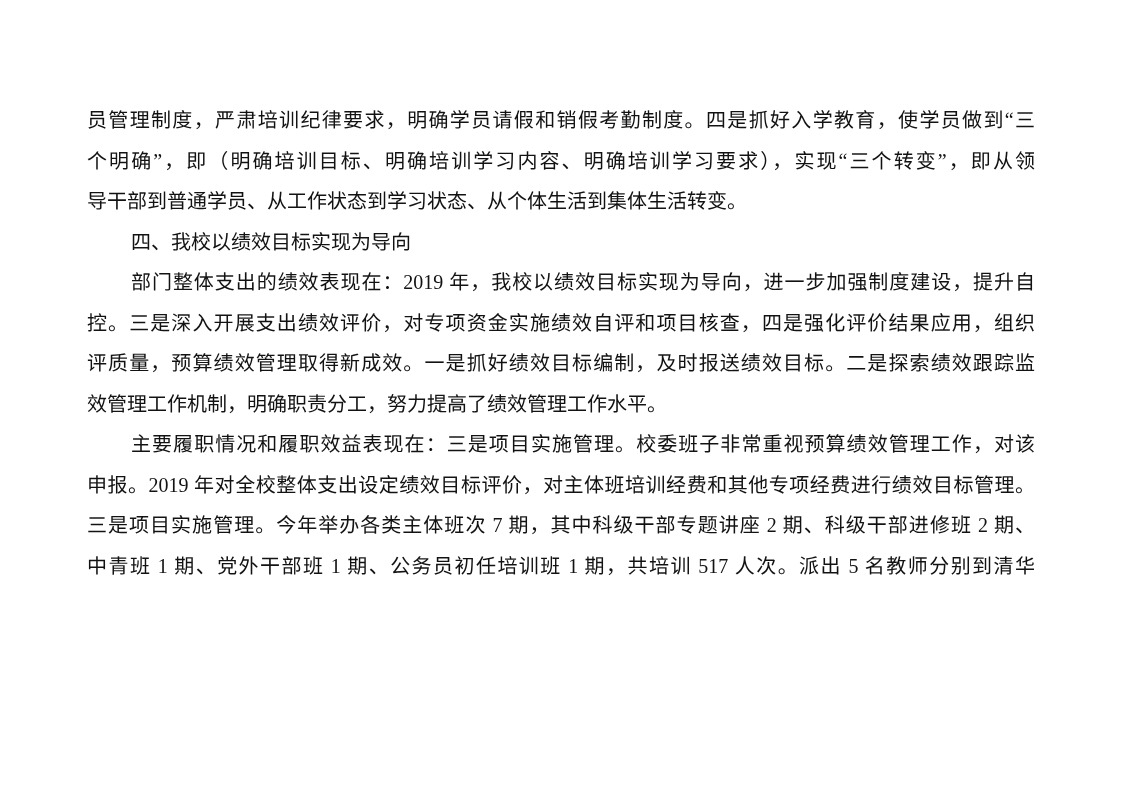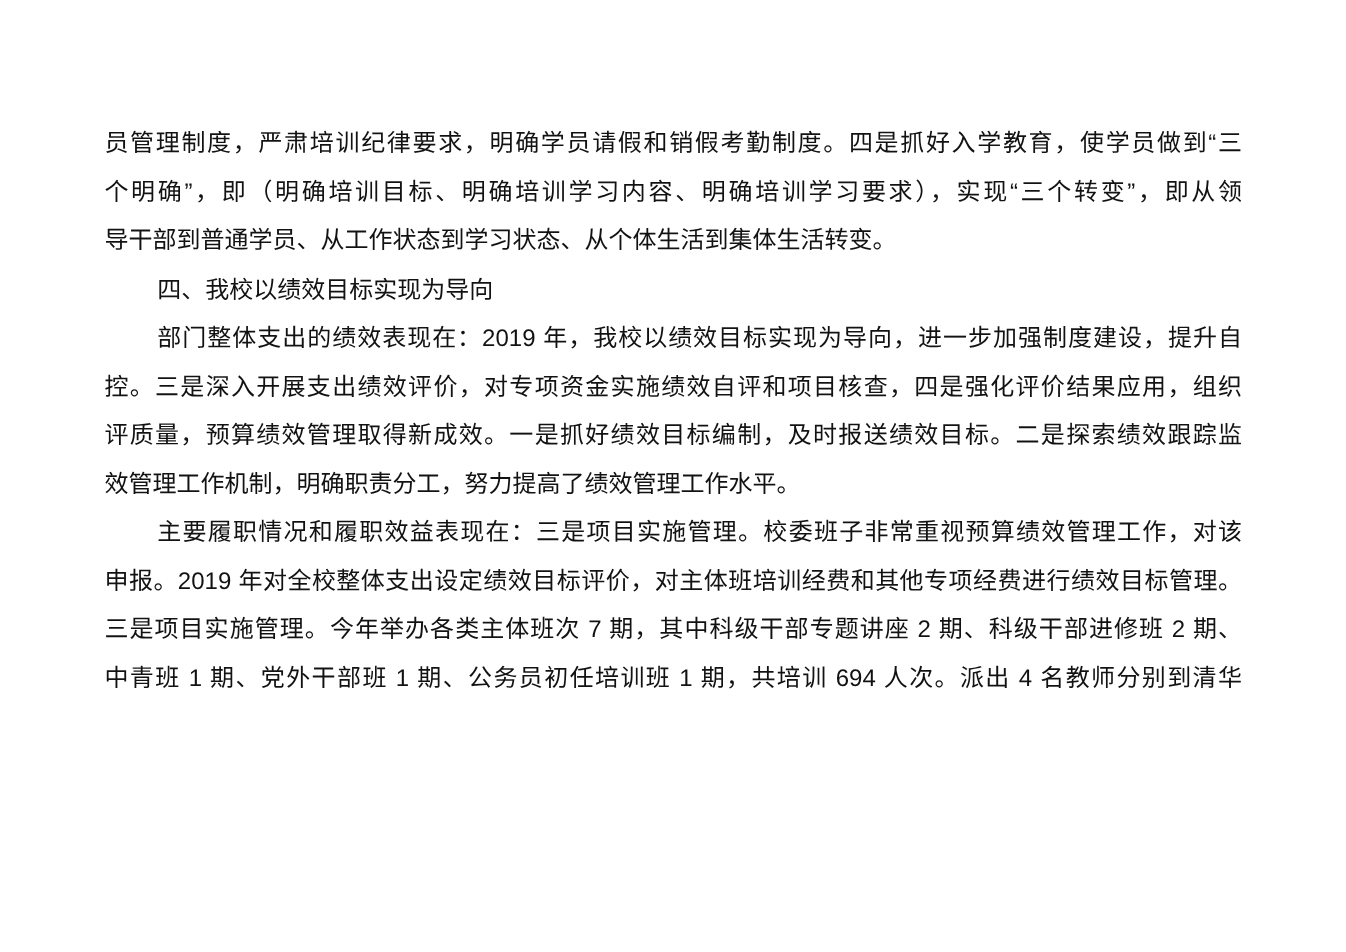--- a/index.html
+++ b/index.html
@@ -6,21 +6,21 @@
     margin: 0;
     padding: 0;
     background: #ffffff;
   }
   .page {
     position: relative;
     width: 1122px;
     height: 793px;
     background: #ffffff;
     overflow: hidden;
-    font-family: Liberation Sans, sans-serif;
+    font-family: Liberation Serif, serif;
     color: #121212;
   }
   .content {
     position: absolute;
     left: 87px;
     top: 100px;
     width: 948px;
   }
   .line {
     font-size: 20px;
@@ -47,15 +47,15 @@
     <div class="line justify">个明确”，即（明确培训目标、明确培训学习内容、明确培训学习要求），实现“三个转变”，即从领</div>
     <div class="line">导干部到普通学员、从工作状态到学习状态、从个体生活到集体生活转变。</div>
     <div class="line indent">四、我校以绩效目标实现为导向</div>
     <div class="line justify indent">部门整体支出的绩效表现在：2019 年，我校以绩效目标实现为导向，进一步加强制度建设，提升自</div>
     <div class="line justify">控。三是深入开展支出绩效评价，对专项资金实施绩效自评和项目核查，四是强化评价结果应用，组织</div>
     <div class="line justify">评质量，预算绩效管理取得新成效。一是抓好绩效目标编制，及时报送绩效目标。二是探索绩效跟踪监</div>
     <div class="line">效管理工作机制，明确职责分工，努力提高了绩效管理工作水平。</div>
     <div class="line justify indent">主要履职情况和履职效益表现在：三是项目实施管理。校委班子非常重视预算绩效管理工作，对该</div>
     <div class="line justify">申报。2019 年对全校整体支出设定绩效目标评价，对主体班培训经费和其他专项经费进行绩效目标管理。</div>
     <div class="line justify">三是项目实施管理。今年举办各类主体班次 7 期，其中科级干部专题讲座 2 期、科级干部进修班 2 期、</div>
-    <div class="line justify">中青班 1 期、党外干部班 1 期、公务员初任培训班 1 期，共培训 694 人次。派出 4 名教师分别到清华</div>
+    <div class="line justify">中青班 1 期、党外干部班 1 期、公务员初任培训班 1 期，共培训 517 人次。派出 5 名教师分别到清华</div>
   </div>
 </div>
 
 </body></html>

